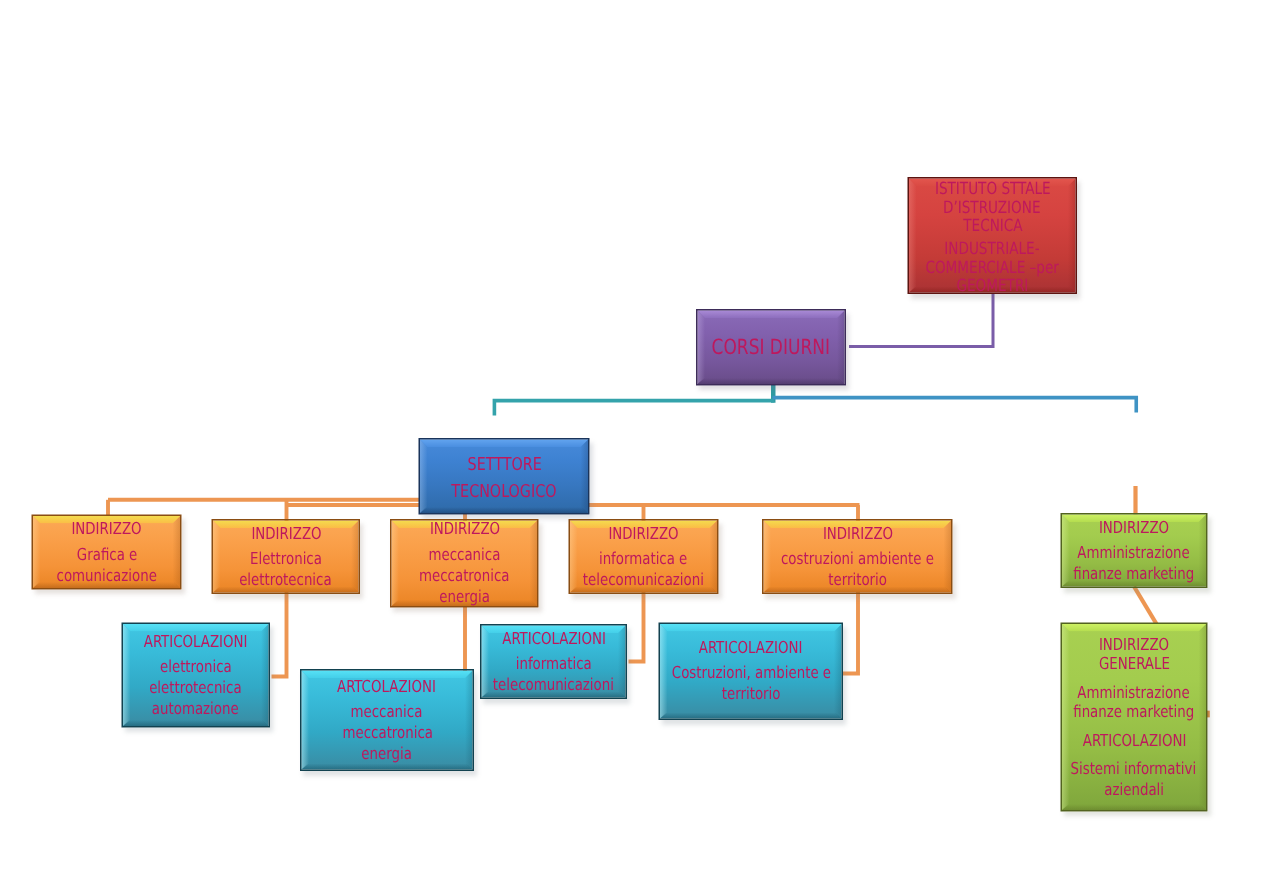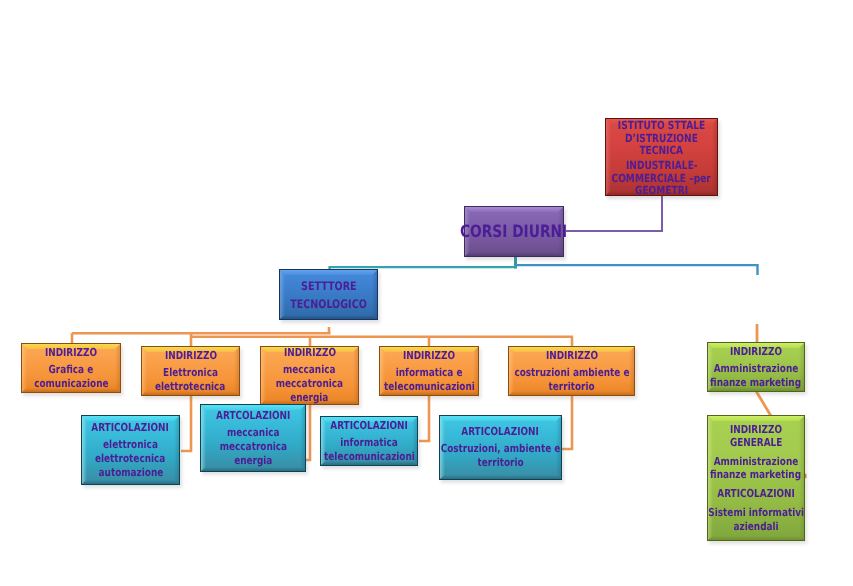--- a/index.html
+++ b/index.html
@@ -4,21 +4,21 @@
 <title>Organigramma</title>
 <style>
   html,body{margin:0;padding:0;background:#ffffff;}
   body{width:853px;height:586px;overflow:hidden;
        font-family:"DejaVu Sans Condensed","DejaVu Sans",sans-serif;
        -webkit-font-smoothing:antialiased;
        text-rendering:geometricPrecision;}
   #stage{position:relative;width:853px;height:586px;background:#fff;}
   svg.conn{position:absolute;left:0;top:0;width:853px;height:586px;pointer-events:none;}
 
-  .node{position:absolute;box-sizing:border-box;color:#4c1d95;font-weight:bold;
+  .node{position:absolute;box-sizing:border-box;color:#be185d;font-weight:normal;
         text-align:left;overflow:visible;}
   
   .node .face{position:absolute;left:0;top:0;right:0;bottom:0;box-sizing:border-box;
               z-index:1;}
   
   .node .bev-t{position:absolute;left:1px;top:1px;right:1px;height:5px;z-index:3;
                clip-path:polygon(0 0,100% 0,calc(100% - 5px) 100%,5px 100%);}
   .node .bev-b{position:absolute;left:1px;bottom:1px;right:1px;height:4px;z-index:3;
                clip-path:polygon(4px 0,calc(100% - 4px) 0,100% 100%,0 100%);}
   .node .bev-l{position:absolute;left:1px;top:1px;bottom:1px;width:5px;z-index:2;
@@ -26,21 +26,21 @@
   .node .bev-r{position:absolute;right:1px;top:1px;bottom:1px;width:5px;z-index:2;
                clip-path:polygon(0 5px,100% 0,100% 100%,0 calc(100% - 4px));}
   .node .txt{position:absolute;left:0;top:0;right:0;bottom:0;display:flex;
              flex-direction:column;align-items:center;justify-content:center;
              padding:1px 3px;box-sizing:border-box;z-index:5;}
   .node .ln{display:block;white-space:nowrap;transform:scaleX(.90) translateZ(0);
             -webkit-font-smoothing:antialiased;}
 
   .node .t-root{font-size:11.2px;line-height:12.7px;top:2px;bottom:-2px;}
   .t-root .para{margin-top:2px;}
-  .t-lvl2{font-size:17px;line-height:14px;}
+  .t-lvl2{font-size:14px;line-height:14px;}
   .t-lvl3{font-size:11.8px;line-height:18px;}
   .t-ind{font-size:11px;line-height:14px;}
   .t-ind .hd{margin-bottom:3px;}
   .t-art{font-size:11px;line-height:14px;}
   .t-art .hd{margin-bottom:3px;}
   .t-gen{font-size:11px;line-height:13.5px;}
   .t-gen .gap1{margin-top:5px;}
   .t-gen .hd2{margin-top:5px;margin-bottom:6px;}
   .t-gen .gap2{margin-top:0;}
 
@@ -154,21 +154,21 @@
   <div class="face"></div>
   <div class="bev-t"></div>
   <div class="bev-l"></div>
   <div class="bev-r"></div>
   <div class="bev-b"></div>
   <div class="txt t-lvl2">
     <span class="ln">CORSI DIURNI</span>
   </div>
 </div>
 
-<div class="node c-blu" style="left:279px;top:269px;width:99px;height:51px;">
+<div class="node c-blu" style="left:279px;top:292px;width:114px;height:51px;">
   <div class="face"></div>
   <div class="bev-t"></div>
   <div class="bev-l"></div>
   <div class="bev-r"></div>
   <div class="bev-b"></div>
   <div class="txt t-lvl3">
     <span class="ln">SETTTORE</span>
     <span class="ln">TECNOLOGICO</span>
   </div>
 </div>
@@ -247,21 +247,21 @@
   <div class="bev-r"></div>
   <div class="bev-b"></div>
   <div class="txt t-art">
     <span class="ln hd">ARTICOLAZIONI</span>
     <span class="ln">elettronica</span>
     <span class="ln">elettrotecnica</span>
     <span class="ln">automazione</span>
   </div>
 </div>
 
-<div class="node c-cya" style="left:200px;top:404px;width:106px;height:68px;">
+<div class="node c-cya" style="left:200px;top:446px;width:116px;height:68px;">
   <div class="face"></div>
   <div class="bev-t"></div>
   <div class="bev-l"></div>
   <div class="bev-r"></div>
   <div class="bev-b"></div>
   <div class="txt t-art">
     <span class="ln hd">ARTCOLAZIONI</span>
     <span class="ln">meccanica</span>
     <span class="ln">meccatronica</span>
     <span class="ln">energia</span>

